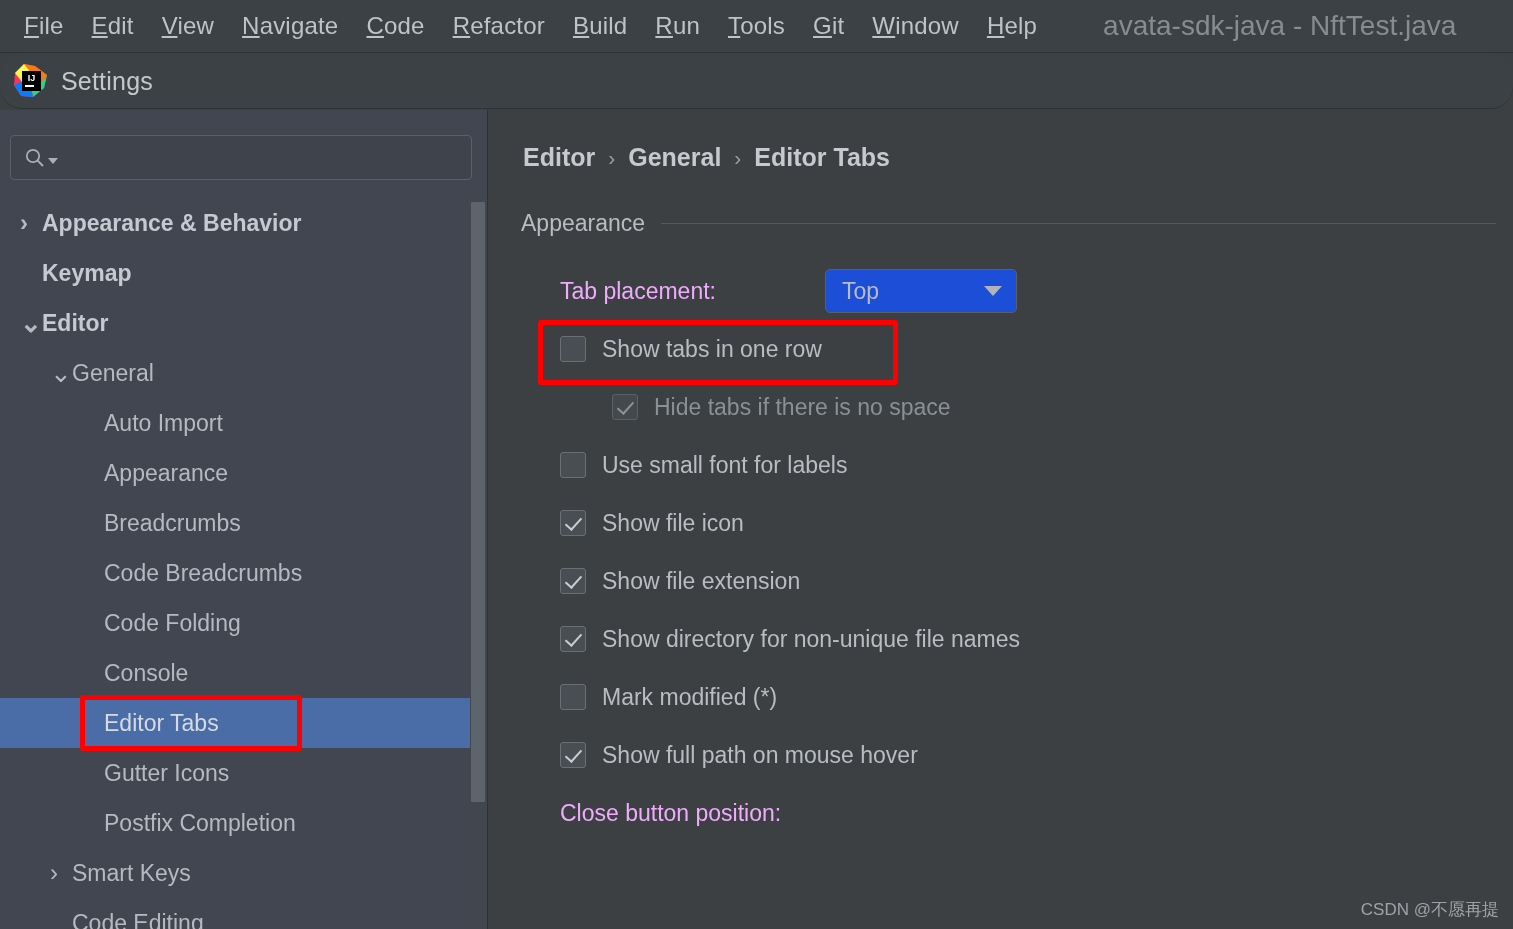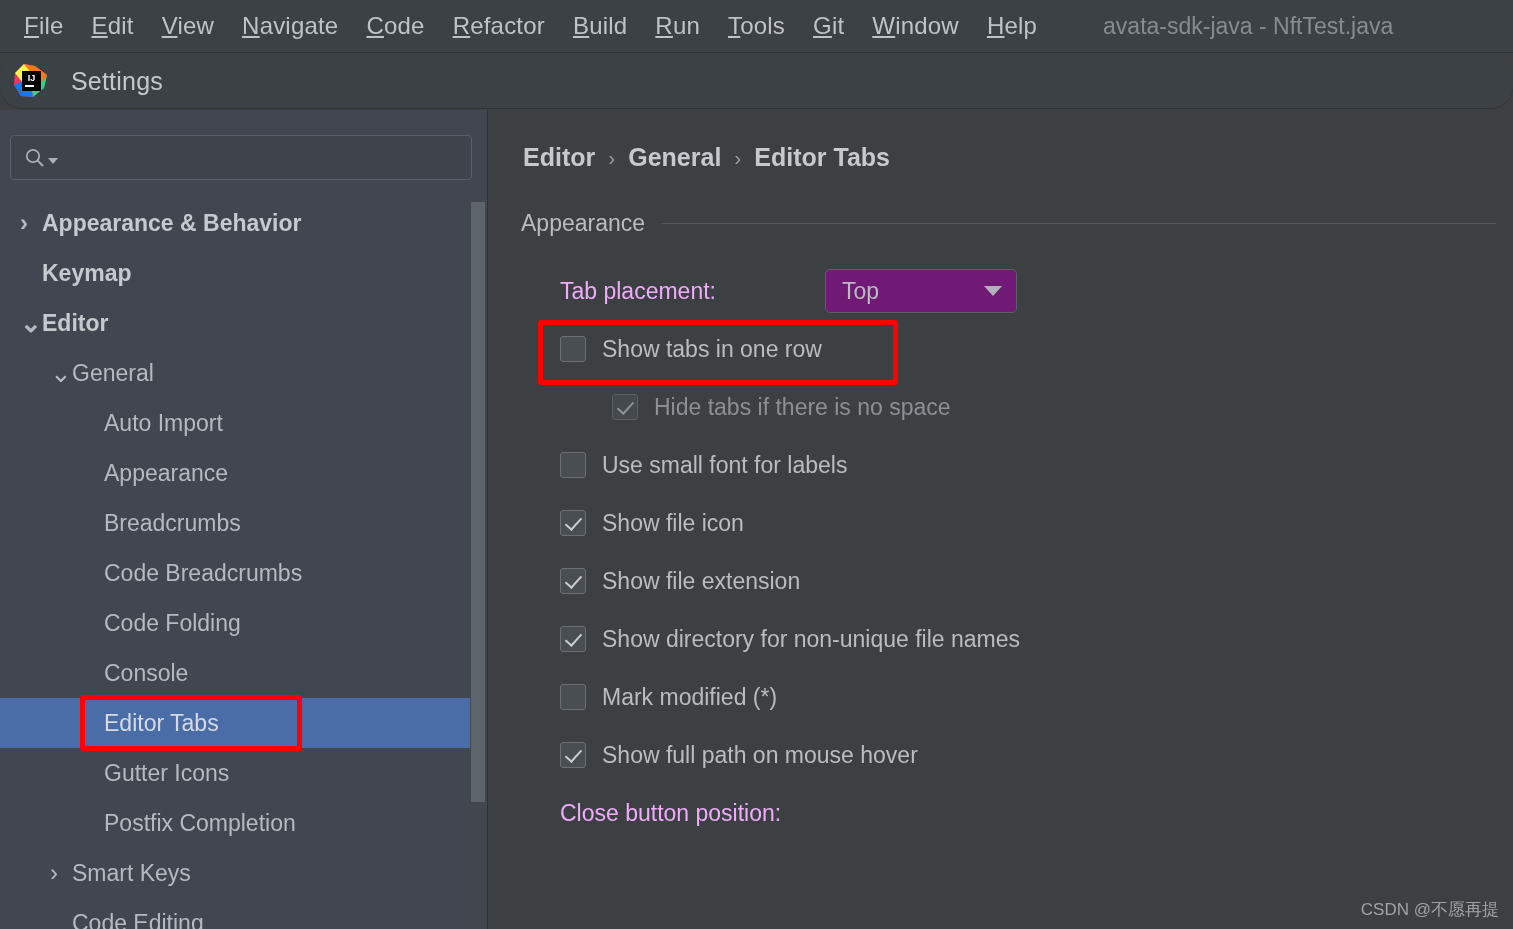--- a/index.html
+++ b/index.html
@@ -18,37 +18,37 @@
     display: flex; align-items: center;
     border-bottom: 1px solid #2e3234;
   }
   .menu-item {
     color: #bfc3c7; font-size: 24px; padding: 0 14px;
     letter-spacing: .2px; white-space: nowrap;
   }
   .menu-item:first-child { margin-left: 10px; }
   .menu-item .mn { text-decoration: underline; }
   .win-title {
-    color: #878c90; font-size: 23px; margin-left: 52px; white-space: nowrap;
+    color: #878c90; font-size: 28px; margin-left: 52px; white-space: nowrap;
   }
 
   
   .settings-bar {
     position: absolute; left: 0; top: 54px; width: 1513px; height: 55px;
     background: #3c4145;
     display: flex; align-items: center;
     border-bottom: 1px solid #2e3234;
     border-radius: 22px;
   }
   .ij-logo {
     width: 36px; height: 36px; margin-left: 13px; position: relative;
     border-radius: 3px; overflow: hidden; flex: 0 0 auto;
   }
   .settings-label {
-    color: #c4c8cc; font-size: 25px; margin-left: 22px; letter-spacing: .2px; text-align: right;
+    color: #c4c8cc; font-size: 25px; margin-left: 12px; letter-spacing: .2px; text-align: right;
   }
 
   
   .left-panel {
     position: absolute; left: 0; top: 110px; width: 488px; height: 819px;
     background: #414650;
     border-right: 1px solid #2e3234;
   }
   .search-box {
     position: absolute; left: 10px; top: 25px; width: 462px; height: 45px;
@@ -113,21 +113,21 @@
 
   .row { display: flex; align-items: center; height: 58px; }
   .row-label {
     color: #f0abfc; font-size: 23px; white-space: nowrap;
   }
 
   .tab-placement-row { padding-left: 71px; }
   .tab-placement-row .row-label { width: 265px; }
 
   .combo {
-    height: 44px; background: #701a75; border: 1px solid #5a6068;
+    height: 44px; background: #1d4ed8; border: 1px solid #5a6068;
     border-radius: 5px; display: flex; align-items: center;
     justify-content: space-between; padding: 0 14px 0 16px;
   }
   .combo-value { color: #b9bdc1; font-size: 23px; white-space: nowrap; }
   .combo-arrow {
     width: 0; height: 0; margin-left: 26px;
     border-left: 9px solid transparent; border-right: 9px solid transparent;
     border-top: 10px solid #b0b4b8;
   }
   #combo-tab-placement { width: 192px; }

